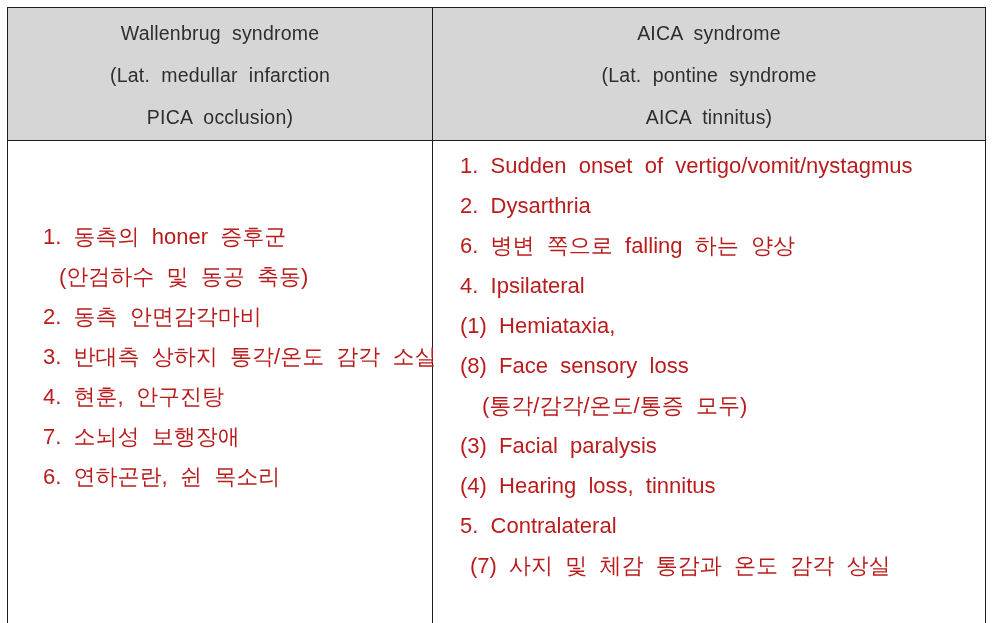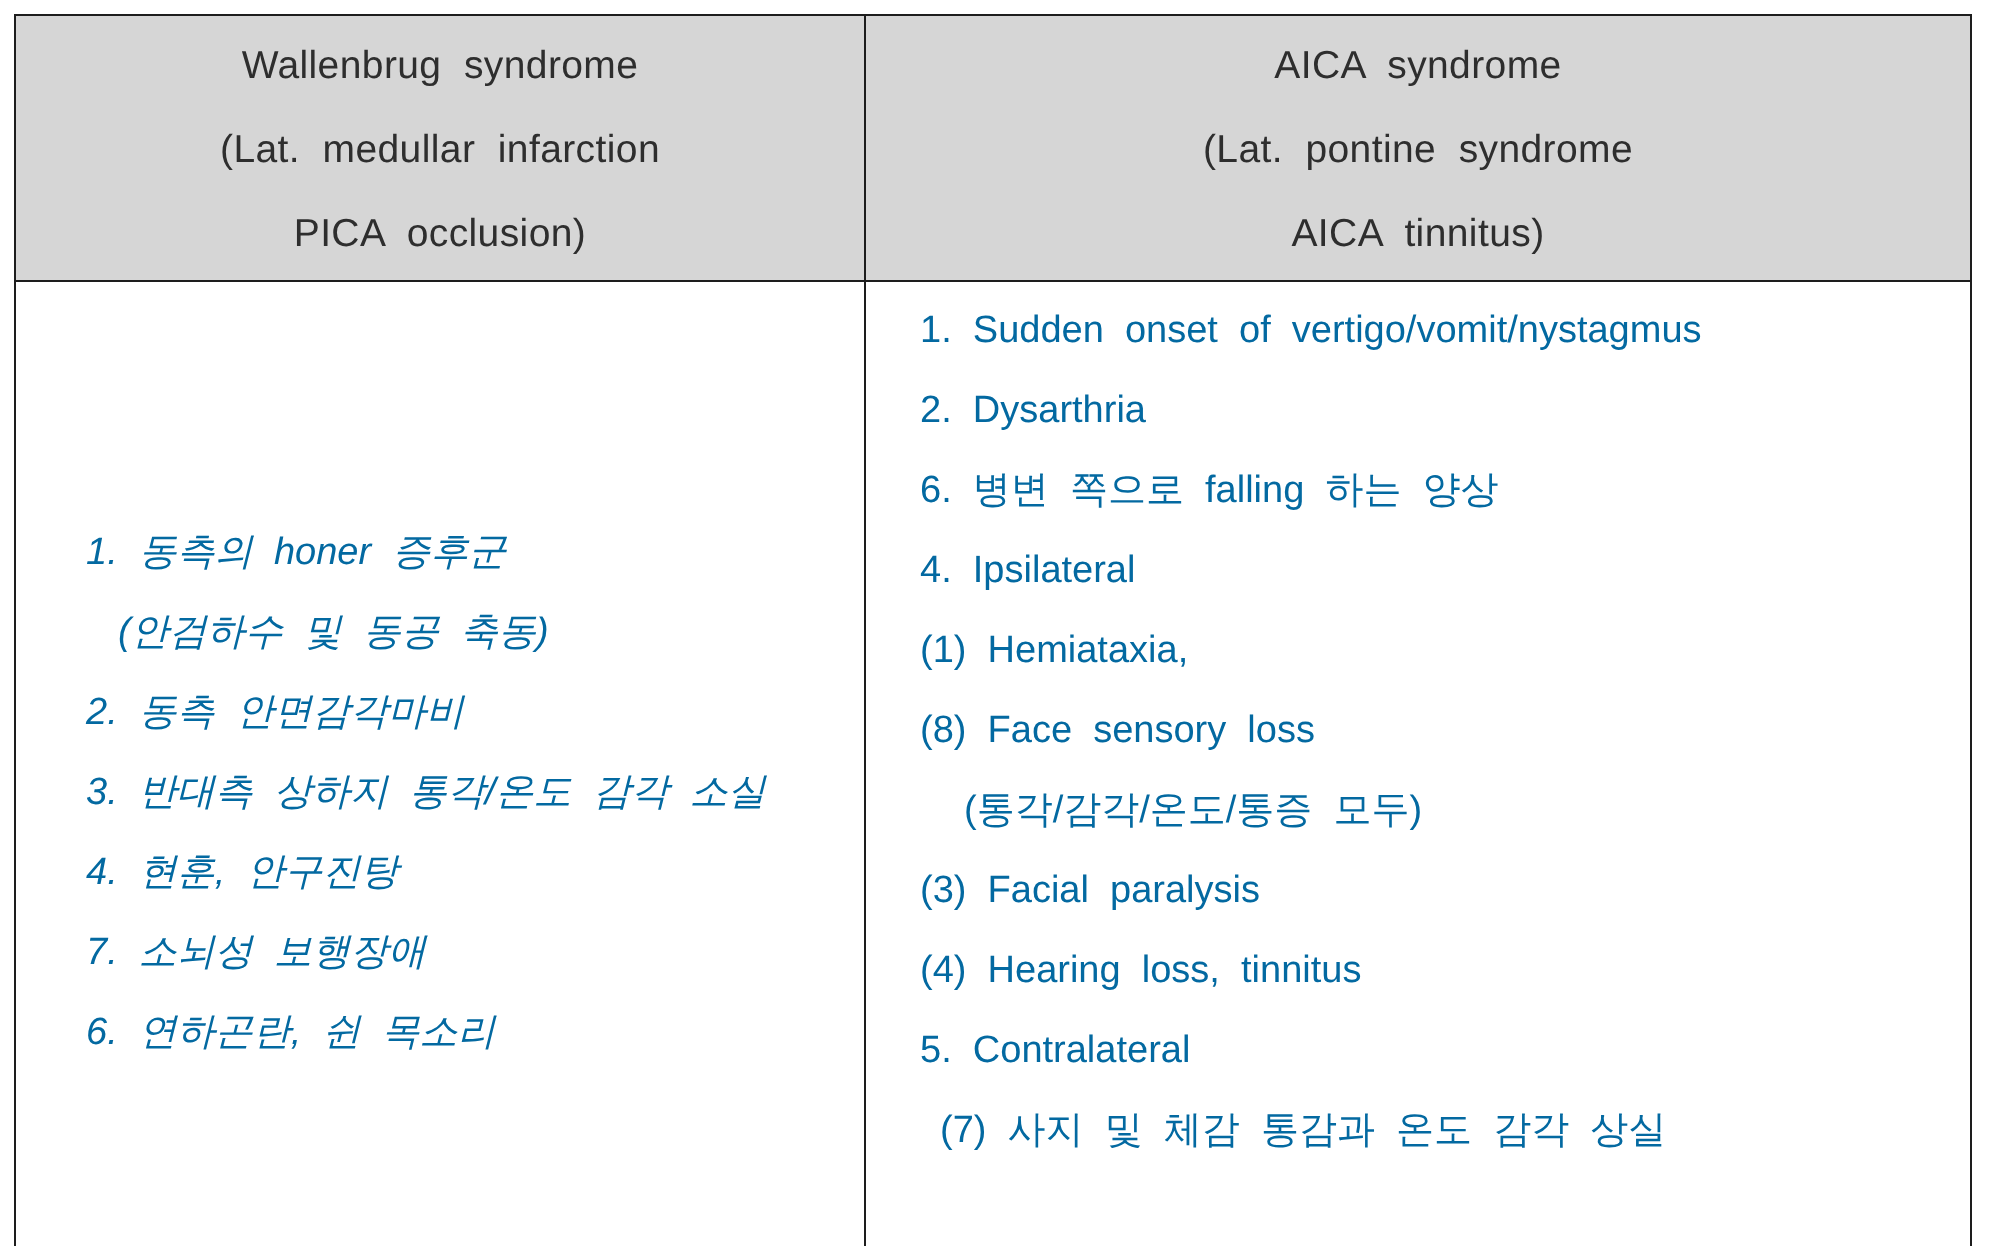--- a/index.html
+++ b/index.html
@@ -72,28 +72,28 @@
   }
 
   .lines {
     display: block;
     padding: 0;
     margin: 0;
   }
 
   .line {
     display: block;
-    font-size: 19px;
+    font-size: 22px;
     line-height: 40px;
-    color: #0369a1;
+    color: #b91c1c;
     white-space: pre;
   }
 
   
-  .left-lines  { padding-top: 116px; padding-left: 35px; font-style: italic; }
+  .left-lines  { padding-top: 76px; padding-left: 35px; }
   .right-lines { padding-top: 5px;   padding-left: 27px; }
 
   .line.indent-1 { padding-left: 16px; }
   .line.indent-2 { padding-left: 22px; }
   .line.indent-3 { padding-left: 10px; }
 </style>
 </head>
 <body>
 
 <div id="page">

